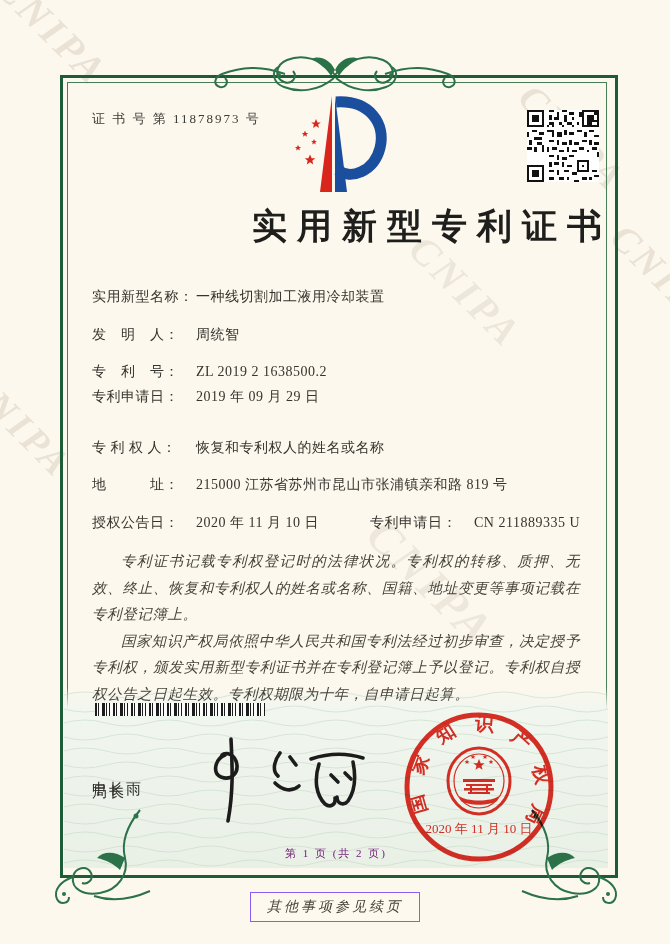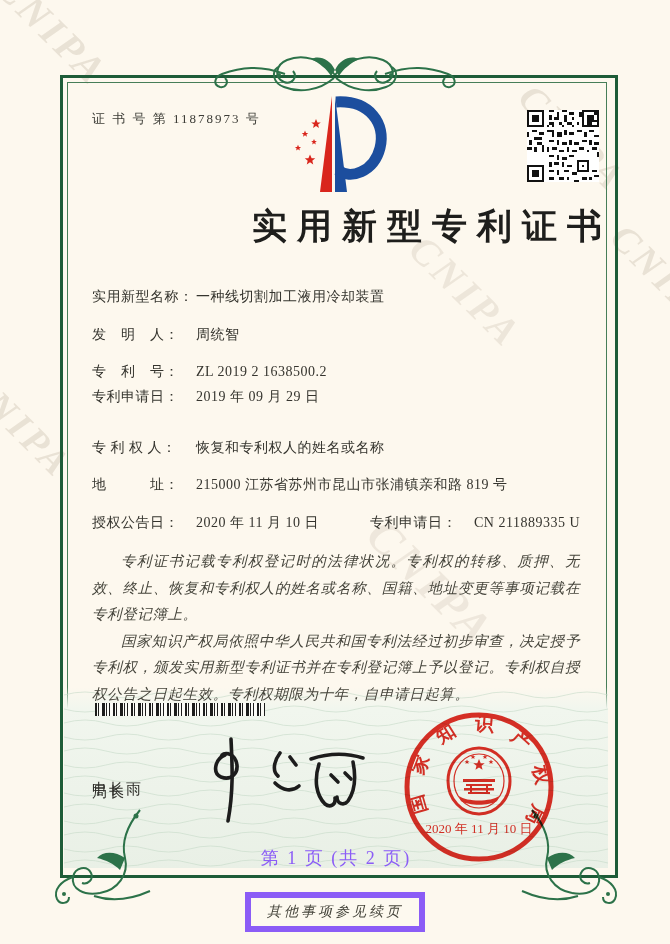--- a/index.html
+++ b/index.html
@@ -42,24 +42,24 @@
   .barcode{left:95px;top:703px;width:170px;height:13px;z-index:2;
     background:repeating-linear-gradient(90deg,#1d1d1d 0 2px,#fbfbf7 2px 3px,#1d1d1d 3px 4px,#fbfbf7 4px 7px,#1d1d1d 7px 10px,#fbfbf7 10px 11px,#1d1d1d 11px 12px,#fbfbf7 12px 14px,#1d1d1d 14px 15px,#fbfbf7 15px 18px);}
   .director-title{left:92px;top:750px;z-index:2;font-family:Liberation Sans, sans-serif;font-size:15px;color:#2e2e2a;letter-spacing:2px;margin-top:33px;}
   .director-name{left:92px;top:780px;z-index:2;font-family:Liberation Sans, sans-serif;font-size:15px;color:#2e2e2a;letter-spacing:2px;}
   .signature{left:195px;top:733px;width:185px;height:92px;z-index:2;}
   .seal{left:400px;top:708px;width:158px;height:158px;z-index:3;opacity:.95;mix-blend-mode:multiply;}
   .topflourish{left:205px;top:46px;width:260px;height:58px;z-index:2;}
   .corner{width:112px;height:100px;z-index:2;}
   .corner-left{left:42px;top:806px;}
   .corner-right{left:518px;top:806px;}
-  .page-footer{left:60px;top:846px;width:552px;text-align:center;font-size:18px;color:#8b5cf6;letter-spacing:2px;z-index:2;}
+  .page-footer{left:60px;top:846px;width:552px;text-align:center;font-size:11px;color:#701a75;letter-spacing:2px;z-index:2;}
   .note-box{
     left:50%;top:892px;transform:translateX(-50%);z-index:2;
-    border:6px solid #8b5cf6;background:#fdf9ef;padding:5px 16px;
+    border:1px solid #8b5cf6;background:#fdf9ef;padding:5px 16px;
     font-size:14px;color:#45443b;font-style:italic;letter-spacing:3px;white-space:nowrap;
   }
 </style>
 </head>
 <body>
 
 <span class="wm" style="left:-18px;top:6px;font-size:40px;">CNIPA</span>
 <span class="wm" style="left:506px;top:116px;font-size:38px;">CNIPA</span>
 <span class="wm" style="left:598px;top:256px;font-size:38px;">CNIPA</span>
 <span class="wm" style="left:-48px;top:402px;font-size:38px;">CNIPA</span>

